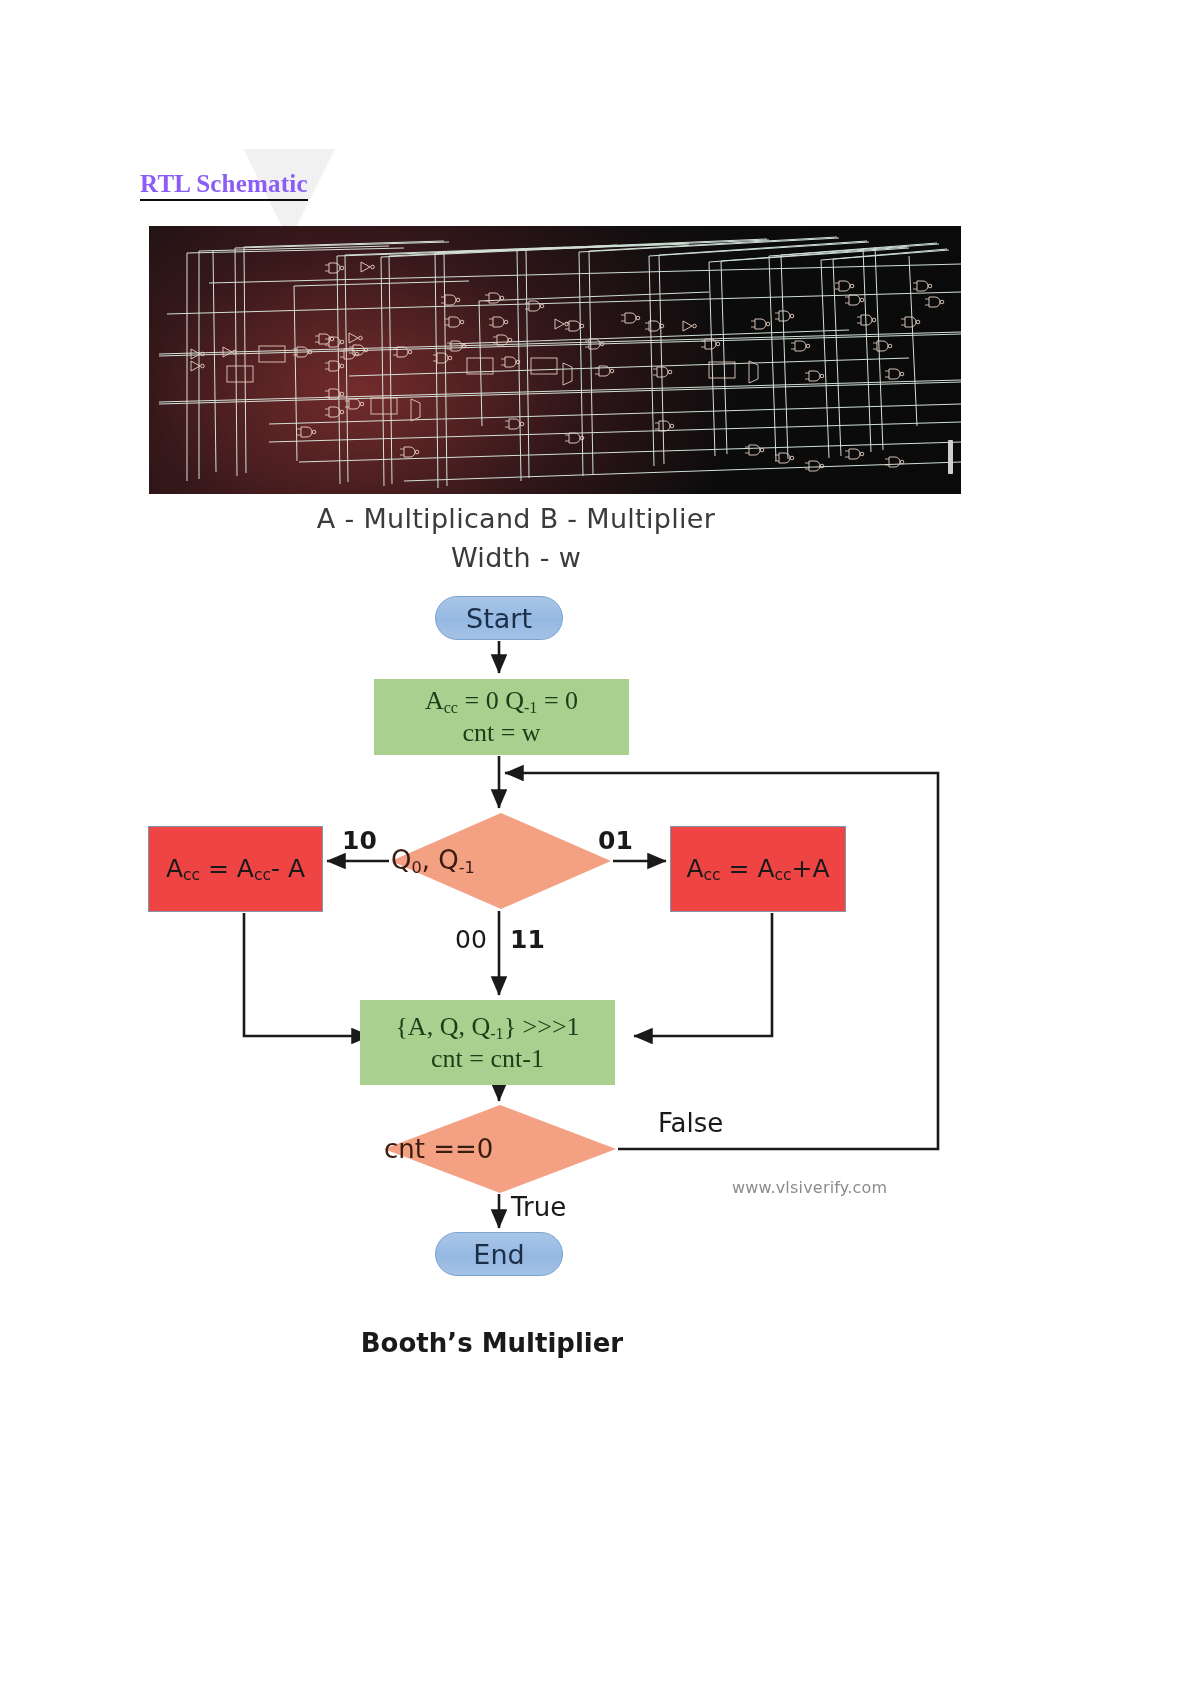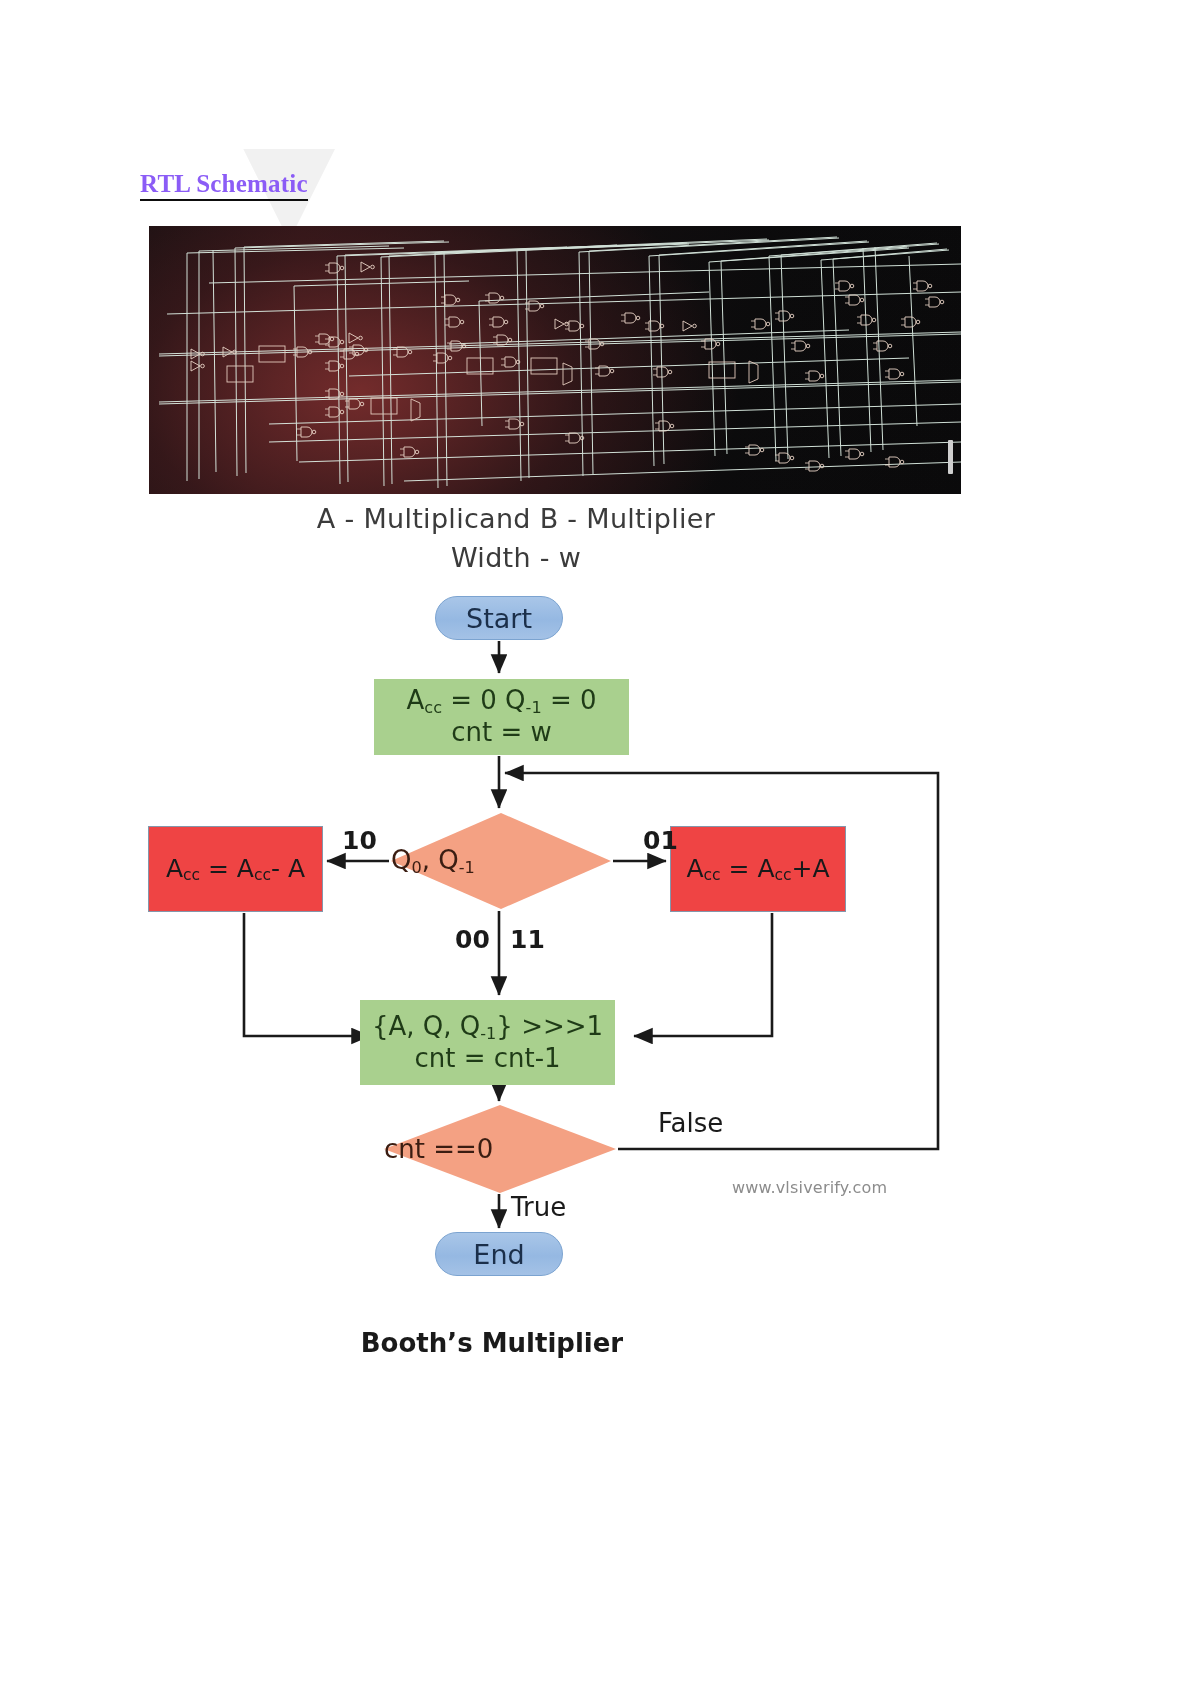--- a/index.html
+++ b/index.html
@@ -112,20 +112,21 @@
   #node-start { left: 435px; top: 596px; width: 128px; height: 44px; }
   #node-end   { left: 435px; top: 1232px; width: 128px; height: 44px; }
 
   
   .process-green {
     background: #a9d08e;
     color: #1f3b17;
     font-size: 26px;
     line-height: 1.22;
     border: 1px solid #a9d08e;
+    font-family: Liberation Serif, serif;
   }
   #node-init  { left: 374px; top: 679px;  width: 255px; height: 76px; }
   #node-shift { left: 360px; top: 1000px; width: 255px; height: 85px; }
 
   
   .process-gray {
     background: #ef4444;
     color: #18191a;
     font-size: 25px;
     border: 1.5px solid #8496ab;
@@ -162,22 +163,22 @@
 
   
   .edge-label {
     position: absolute;
     font-family: "DejaVu Sans", sans-serif;
     font-size: 25px;
     color: #1a1a1a;
     white-space: nowrap;
   }
   #label-10    { left: 342px; top: 826px; font-weight: 600; }
-  #label-01    { left: 643px; top: 826px; font-weight: 600; }
-  #label-00    { left: 455px; top: 925px; font-weight: 700; }
+  #label-01    { left: 598px; top: 826px; font-weight: 600; }
+  #label-00    { left: 455px; top: 925px; font-weight: 400; }
   #label-11    { left: 510px; top: 925px; font-weight: 600; }
   #label-false { left: 658px; top: 1108px; font-size: 26px; }
   #label-true  { left: 511px; top: 1192px; font-size: 26px; }
 
   
   #site-watermark {
     position: absolute;
     left: 732px;
     top: 1178px;
     font-family: "DejaVu Sans", sans-serif;

